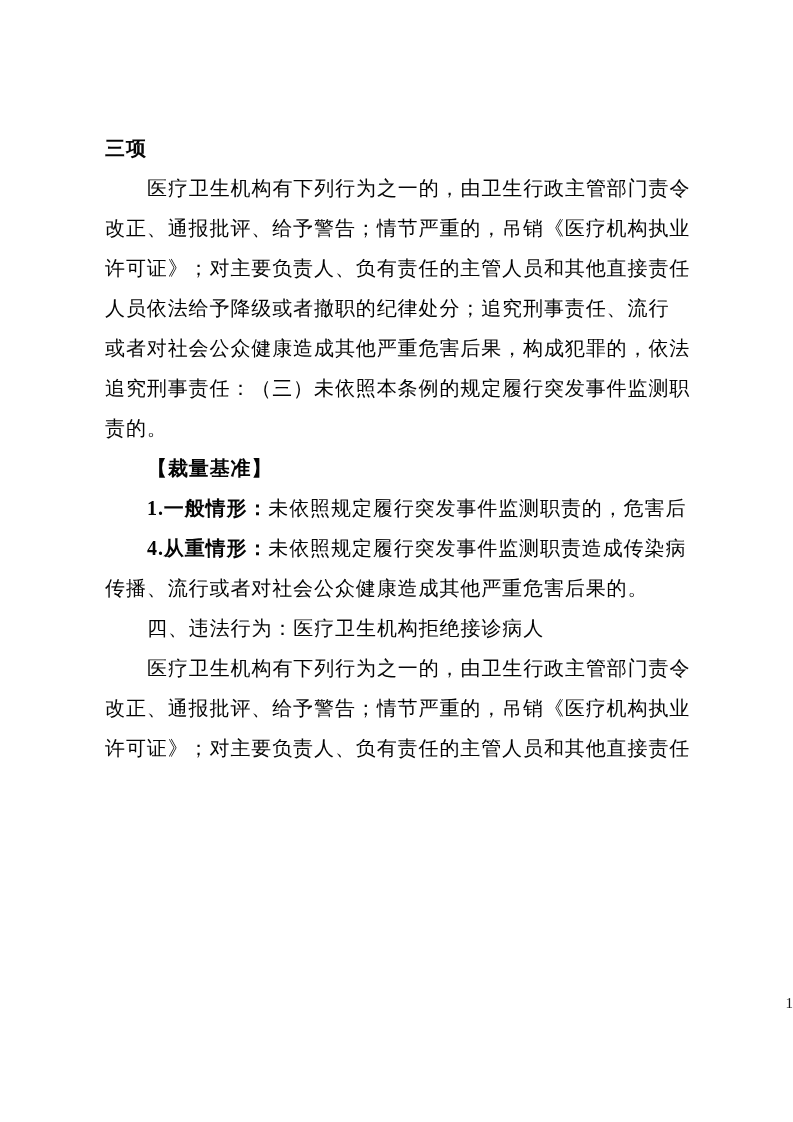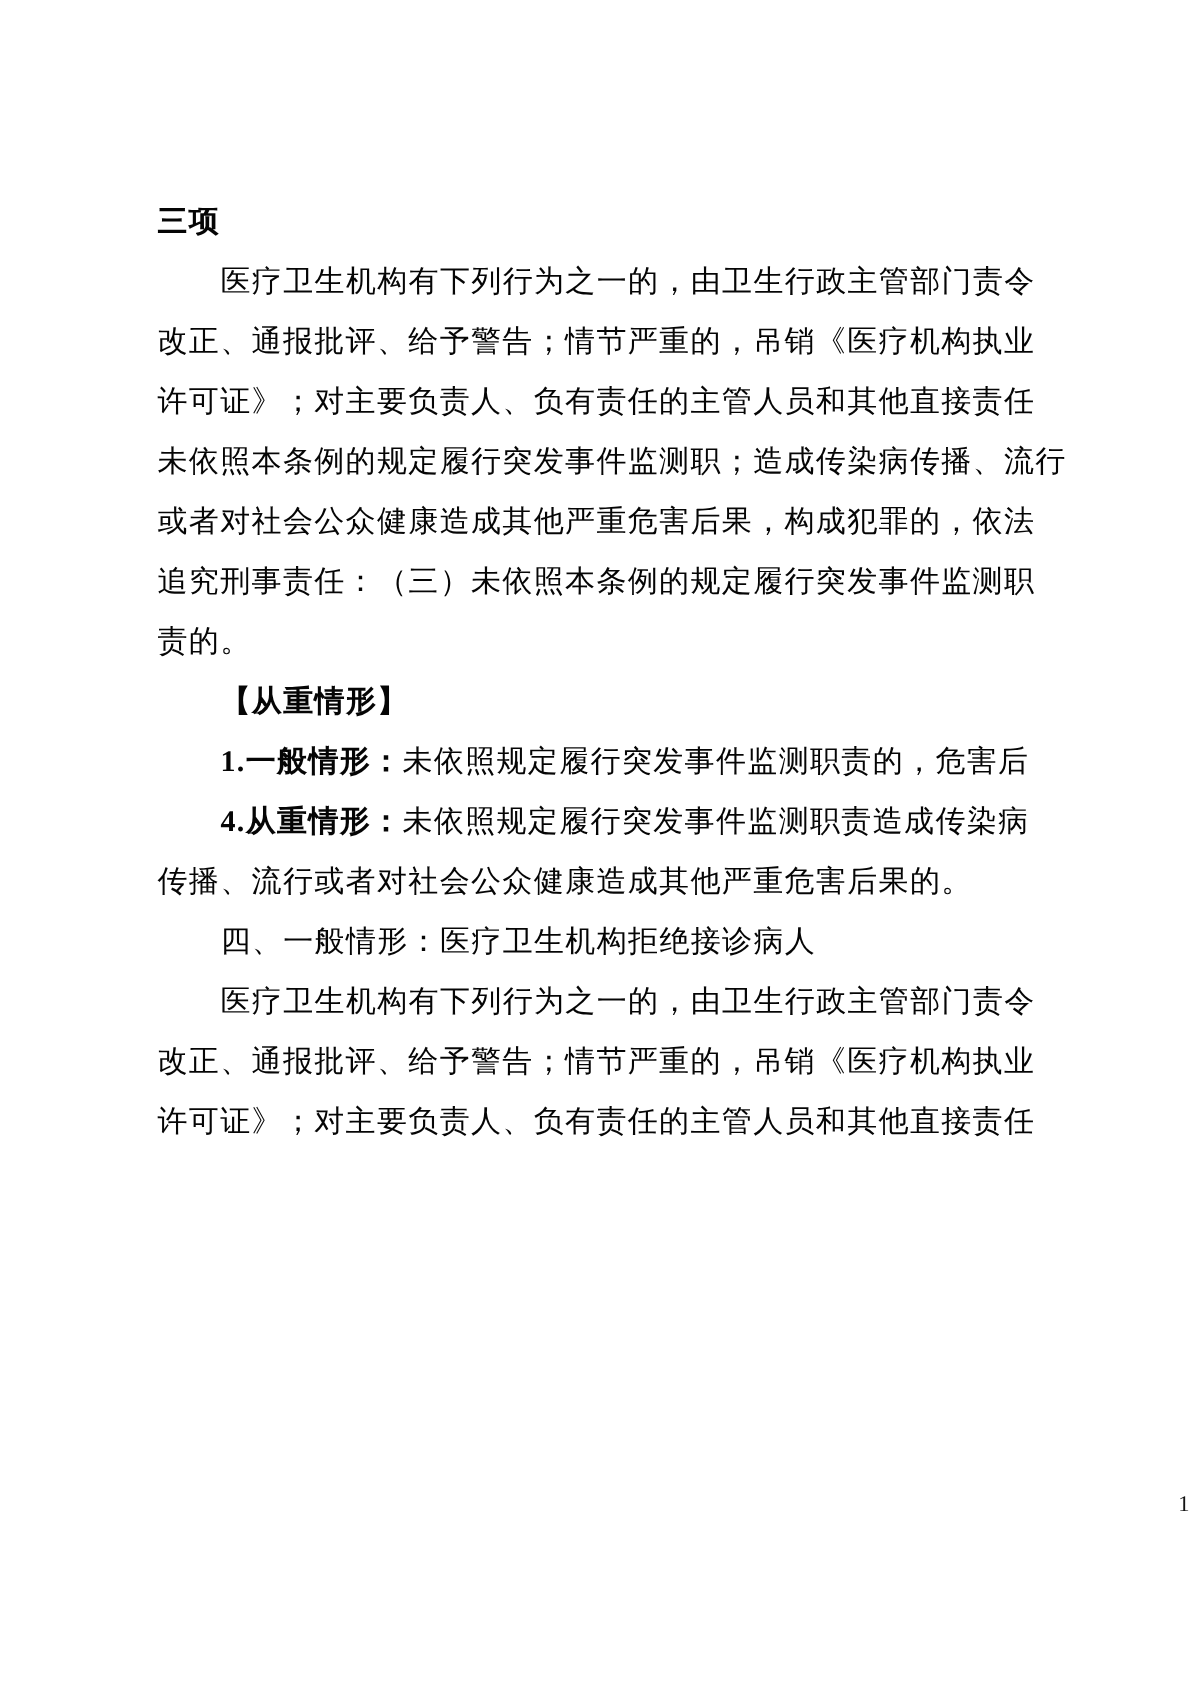--- a/index.html
+++ b/index.html
@@ -49,27 +49,27 @@
 </style>
 </head>
 <body>
 
 <div class="page">
   <div class="content" id="doc-lines">
       <div class="line"><b>三项</b></div>
       <div class="line indent"><span>医疗卫生机构有下列行为之一的，由卫生行政主管部门责令</span></div>
       <div class="line"><span>改正、通报批评、给予警告；情节严重的，吊销《医疗机构执业</span></div>
       <div class="line"><span>许可证》；对主要负责人、负有责任的主管人员和其他直接责任</span></div>
-      <div class="line"><span>未依照本条例的规定履行突发事件监测职；造成传染病传播、流行</span></div>
+      <div class="line"><span>人员依法给予降级或者撤职的纪律处分；追究刑事责任、流行</span></div>
       <div class="line"><span>或者对社会公众健康造成其他严重危害后果，构成犯罪的，依法</span></div>
       <div class="line"><span>追究刑事责任：（三）未依照本条例的规定履行突发事件监测职</span></div>
       <div class="line"><span>责的。</span></div>
-      <div class="line indent"><b>【从重情形】</b></div>
+      <div class="line indent"><b>【裁量基准】</b></div>
       <div class="line indent"><b>1.一般情形：</b><span>未依照规定履行突发事件监测职责的，危害后</span></div>
       <div class="line indent"><b>4.从重情形：</b><span>未依照规定履行突发事件监测职责造成传染病</span></div>
       <div class="line"><span>传播、流行或者对社会公众健康造成其他严重危害后果的。</span></div>
-      <div class="line indent"><span>四、一般情形：医疗卫生机构拒绝接诊病人</span></div>
+      <div class="line indent"><span>四、违法行为：医疗卫生机构拒绝接诊病人</span></div>
       <div class="line indent"><span>医疗卫生机构有下列行为之一的，由卫生行政主管部门责令</span></div>
       <div class="line"><span>改正、通报批评、给予警告；情节严重的，吊销《医疗机构执业</span></div>
       <div class="line"><span>许可证》；对主要负责人、负有责任的主管人员和其他直接责任</span></div>
     </div>
   <div class="page-number">181</div>
 </div>
 
 </body></html>

